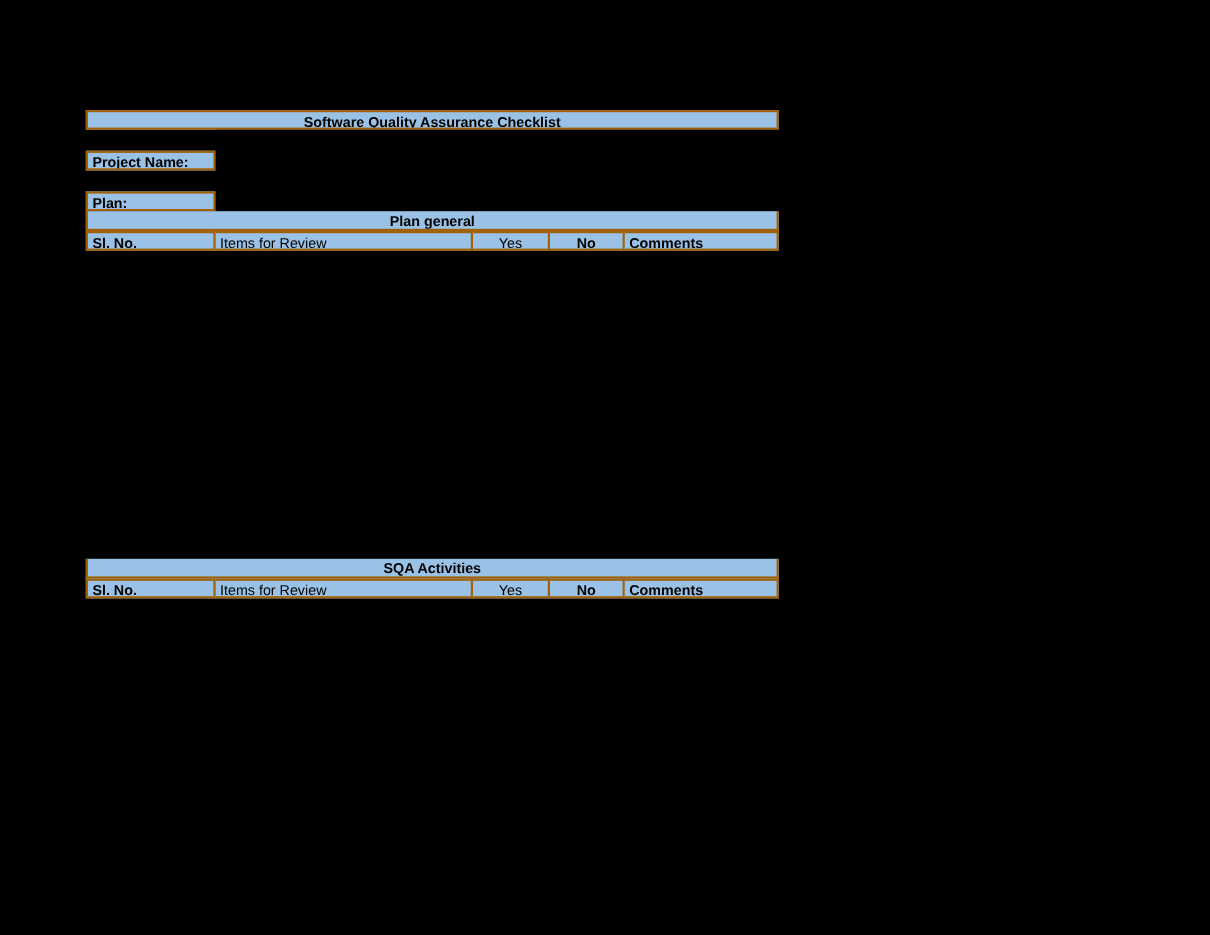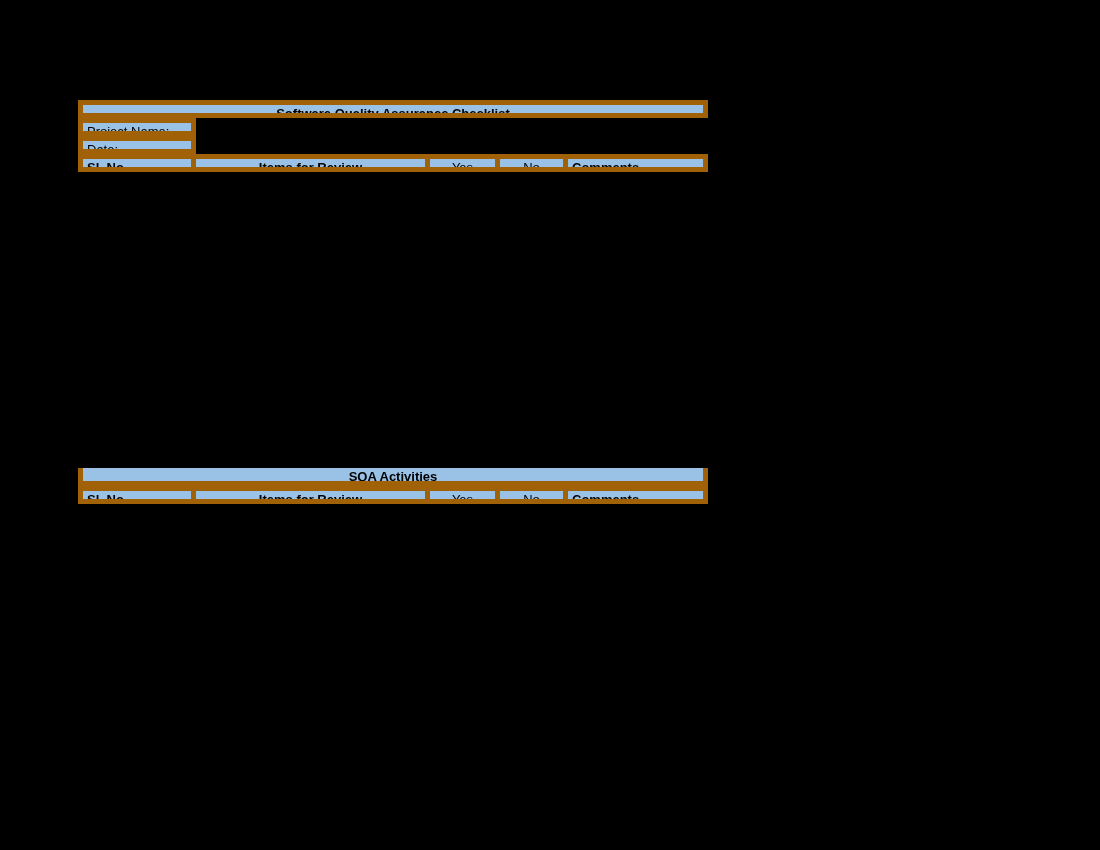--- a/index.html
+++ b/index.html
@@ -13,80 +13,84 @@
     overflow: hidden;
   }
   .sheet {
     position: absolute;
     left: 78px;
     top: 100px;
     width: 630px;
   }
   .row { display: flex; }
   .cell {
-    border: 5px solid #a16207;
+    border: 2px solid #a16207;
     background: #99c2e6;
     padding: 1px 4px;
     line-height: 16px;
     height: 18px;
     overflow: hidden;
     white-space: nowrap;
   }
   .title {
     width: 630px;
     text-align: center;
     font-weight: bold;
   }
   .label {
     width: 118px;
-    font-weight: normal;
+    font-weight: bold;
     text-align: left;
+    margin-top: 19px;
   }
   .blank-right {
     width: 512px;
     background: #000;
     border: none;
   }
   .section-title {
     width: 630px;
     text-align: center;
     font-weight: bold;
     border-top: none;
   }
   .col-sl { width: 118px; text-align: left; font-weight: bold; }
-  .col-items { width: 234px; text-align: center; font-weight: bold; border-left: none; }
+  .col-items { width: 234px; font-weight: normal; border-left: none; }
   .col-yes { width: 70px; text-align: center; font-weight: normal; border-left: none; }
-  .col-no { width: 68px; text-align: center; font-weight: normal; border-left: none; }
+  .col-no { width: 68px; text-align: center; font-weight: bold; border-left: none; }
   .col-comments { width: 140px; text-align: left; font-weight: bold; border-left: none; }
   .section2 {
     position: absolute;
     left: 78px;
-    top: 468px;
+    top: 508px;
     width: 630px;
   }
 </style>
 </head>
 <body>
 
 <div class="sheet">
 
   <div class="row">
     <div class="cell title">Software Quality Assurance Checklist</div>
   </div>
 
   <div class="row">
     <div class="cell label">Project Name:</div>
     <div class="blank-right"></div>
   </div>
 
   <div class="row">
-    <div class="cell label">Date:</div>
+    <div class="cell label">Plan:</div>
     <div class="blank-right"></div>
   </div>
 
+  <div class="row">
+    <div class="cell section-title">Plan general</div>
+  </div>
 
   <div class="row">
     <div class="cell col-sl">Sl. No.</div>
     <div class="cell col-items">Items for Review</div>
     <div class="cell col-yes">Yes</div>
     <div class="cell col-no">No</div>
     <div class="cell col-comments">Comments</div>
   </div>
 
 </div>

